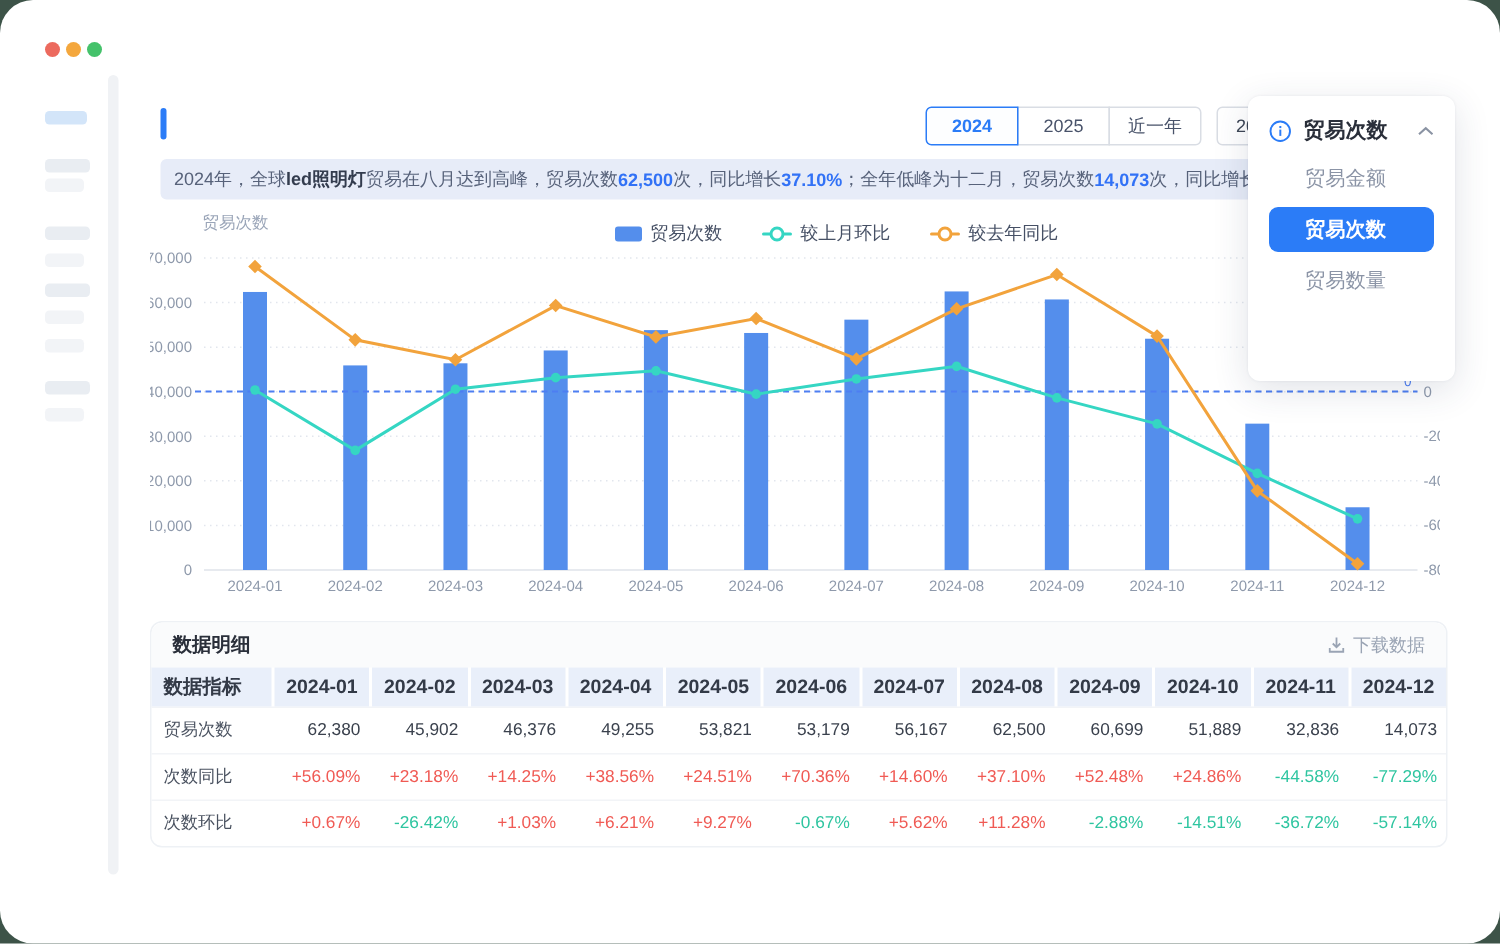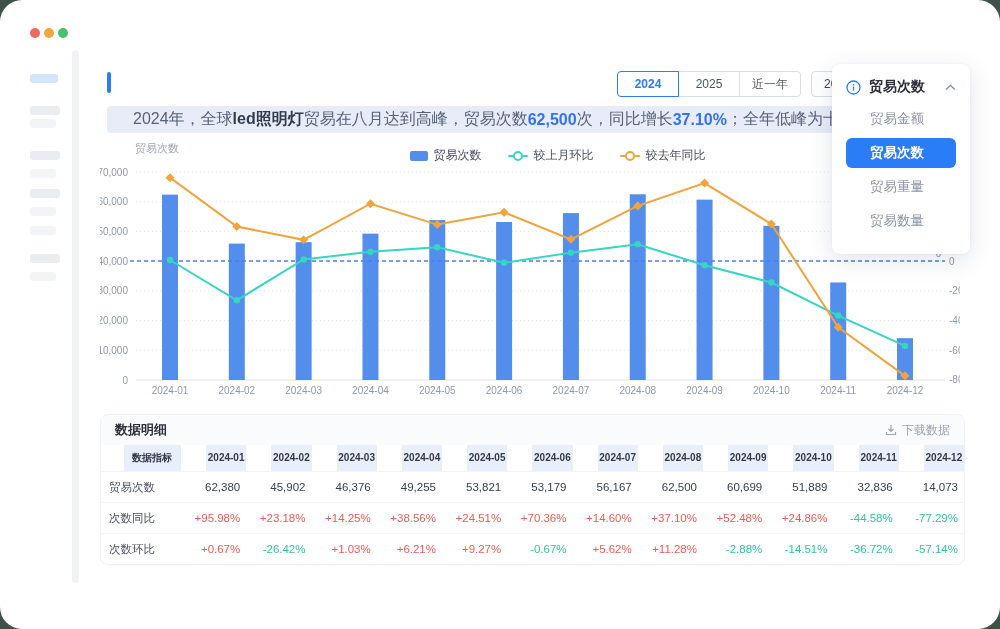--- a/index.html
+++ b/index.html
@@ -30,40 +30,40 @@
   .seg-btn:last-child{border-radius:0 4px 4px 0;}
   .seg-btn.active{color:#2b7cf7;border-color:#2b7cf7;background:#fdfeff;z-index:1;font-weight:bold;}
   .range-box{
     margin-left:10px;height:24px;line-height:24px;padding:0 12px;border:1px solid #d9dde4;
     border-radius:4px;font-size:12px;color:#3c4554;display:flex;gap:10px;align-items:center;background:#fff;
   }
   .range-arrow{color:#a6adbb;}
   
   .banner{
     position:absolute;left:107px;top:106px;width:858px;height:27px;background:#e7ecf8;border-radius:4px;
-    display:flex;align-items:center;padding:0 26px;box-sizing:border-box;font-size:16px;color:#57627a;white-space:nowrap;overflow:hidden;
+    display:flex;align-items:center;padding:0 9px;box-sizing:border-box;font-size:12px;color:#57627a;white-space:nowrap;overflow:hidden;
   }
   .banner .b-bold{font-weight:bold;color:#333c4e;}
   .banner .b-blue{color:#3272f6;font-weight:bold;}
   
   .axis-title{position:absolute;left:135px;top:141px;font-size:11px;color:#9aa5b8;}
   .legend{position:absolute;left:135px;top:147px;width:845px;display:flex;justify-content:center;gap:26px;}
   .legend-item{display:flex;align-items:center;gap:6px;font-size:12px;color:#465065;cursor:pointer;}
   .sw-bar{width:18px;height:10px;border-radius:2px;}
   .sw-line{position:relative;width:20px;height:10px;}
   .sw-line .ln{position:absolute;top:4px;left:0;width:20px;height:2px;border-radius:1px;}
   .sw-line .ring{position:absolute;top:0;left:5px;width:6px;height:6px;border-radius:50%;background:#fff;border-width:2px;border-style:solid;}
   #chart-svg{position:absolute;left:100px;top:160px;}
   
   .table-card{position:absolute;left:100px;top:414px;width:865px;border:1px solid #eef1f5;border-radius:8px;box-sizing:border-box;background:#fff;}
   .table-head{height:30px;background:#fafbfc;border-radius:8px 8px 0 0;display:flex;align-items:center;justify-content:space-between;padding:0 14px;}
   .table-title{font-size:13px;font-weight:bold;color:#2a2f3a;}
   .download{display:flex;align-items:center;gap:5px;font-size:12px;color:#9aa4b4;cursor:pointer;}
   .grid-row{display:grid;grid-template-columns:80px repeat(12,1fr);column-gap:2px;}
-  .hd-cell{background:#e9effa;font-size:10px;font-weight:bold;color:#333a47;text-align:center;line-height:26px;height:26px;white-space:nowrap;margin-left:23px;}
+  .hd-cell{background:#e9effa;font-size:13px;font-weight:bold;color:#333a47;text-align:center;line-height:26px;height:26px;white-space:nowrap;}
   .hd-cell.first{text-align:left;padding-left:8px;}
   .td-cell{font-size:11.5px;color:#3a414d;text-align:right;line-height:30px;height:30px;padding-right:6px;white-space:nowrap;}
   .td-cell.first{text-align:left;color:#4a5260;padding-left:8px;}
   .data-row{border-top:1px solid #f2f4f7;}
   .td-cell.pos{color:#f05a54;}
   .td-cell.neg{color:#2ec5a0;}
   
   .dropdown{
     position:absolute;left:832px;top:64px;width:138px;height:190px;background:#fff;border-radius:8px;
     box-shadow:0 6px 24px rgba(40,60,90,.14), 0 0 2px rgba(40,60,90,.08);z-index:10;box-sizing:border-box;padding:14px 14px 10px;
@@ -264,21 +264,21 @@
           <div class="td-cell">53,179</div>
           <div class="td-cell">56,167</div>
           <div class="td-cell">62,500</div>
           <div class="td-cell">60,699</div>
           <div class="td-cell">51,889</div>
           <div class="td-cell">32,836</div>
           <div class="td-cell">14,073</div>
         </div>
         <div class="grid-row data-row">
           <div class="td-cell first">次数同比</div>
-          <div class="td-cell pos">+95.98%</div>
+          <div class="td-cell pos">+56.09%</div>
           <div class="td-cell pos">+23.18%</div>
           <div class="td-cell pos">+14.25%</div>
           <div class="td-cell pos">+38.56%</div>
           <div class="td-cell pos">+24.51%</div>
           <div class="td-cell pos">+70.36%</div>
           <div class="td-cell pos">+14.60%</div>
           <div class="td-cell pos">+37.10%</div>
           <div class="td-cell pos">+52.48%</div>
           <div class="td-cell pos">+24.86%</div>
           <div class="td-cell neg">-44.58%</div>
@@ -310,18 +310,17 @@
         <rect x="6.9" y="4" width="1.3" height="1.4" fill="#2b7cf7"></rect>
       </svg>
       <span class="dd-label">贸易次数</span>
       <svg width="11" height="7" viewBox="0 0 11 7">
         <path d="M1 5.5 5.5 1.5 10 5.5" fill="none" stroke="#8a93a3" stroke-width="1.4"></path>
       </svg>
     </div>
     <div id="dd-options">
         <div class="dd-option">贸易金额</div>
         <div class="dd-option active">贸易次数</div>
-        <div class="dd-option">贸易重量</div>
         <div class="dd-option">贸易数量</div>
       </div>
   </div>
 
 </div>
 
 </body></html>

